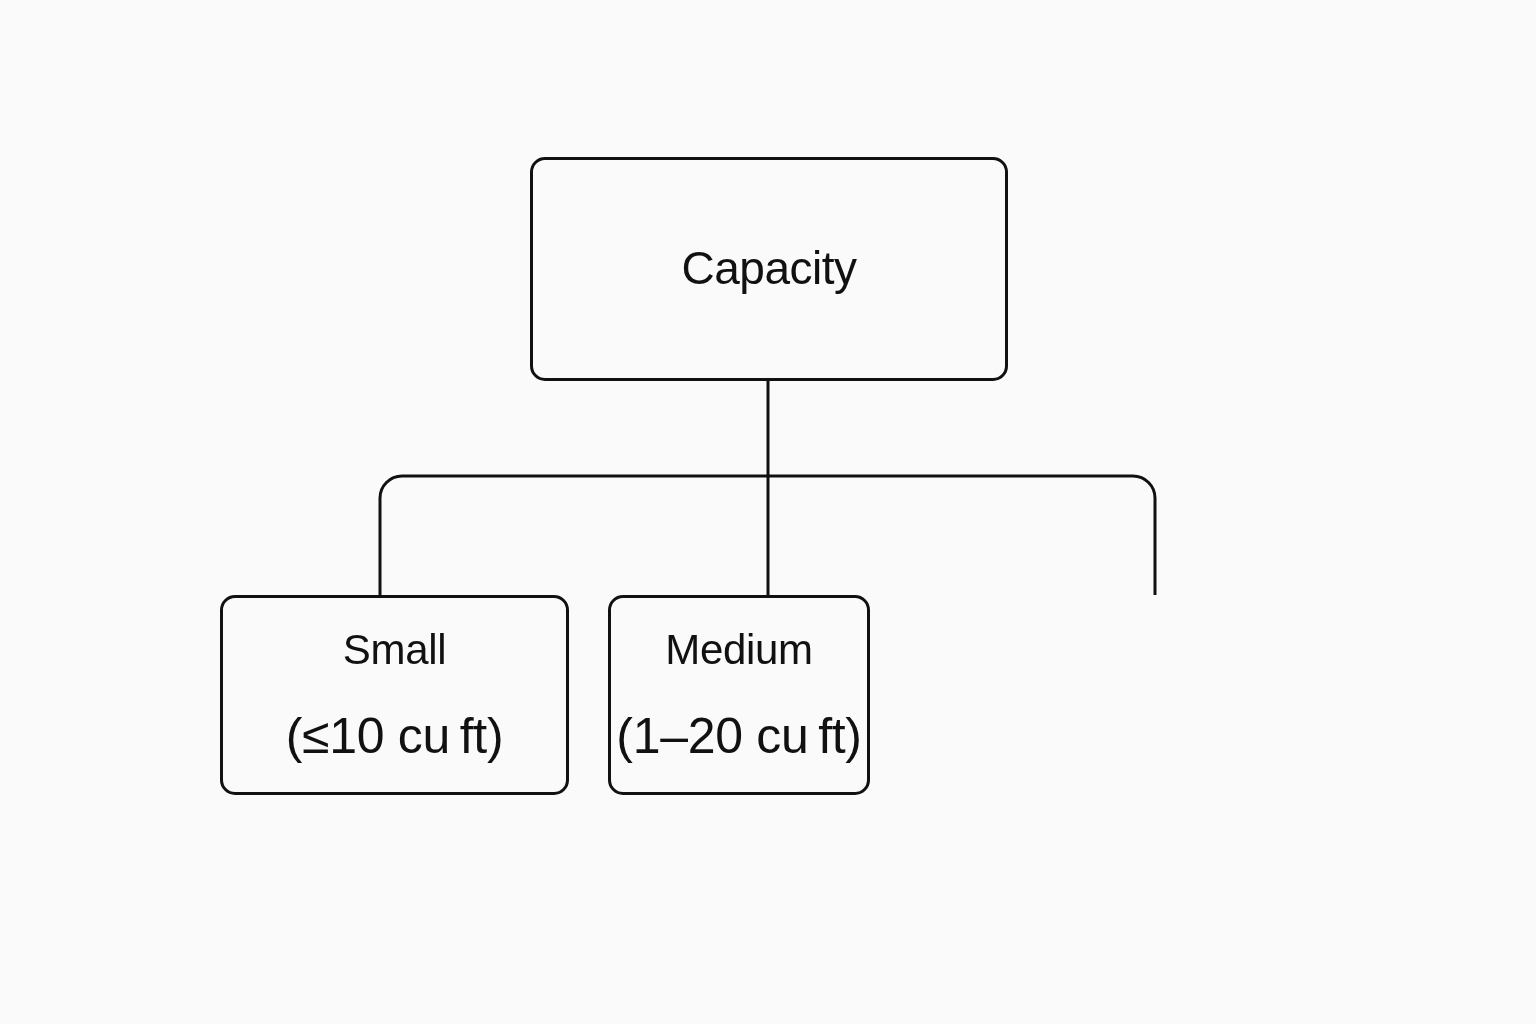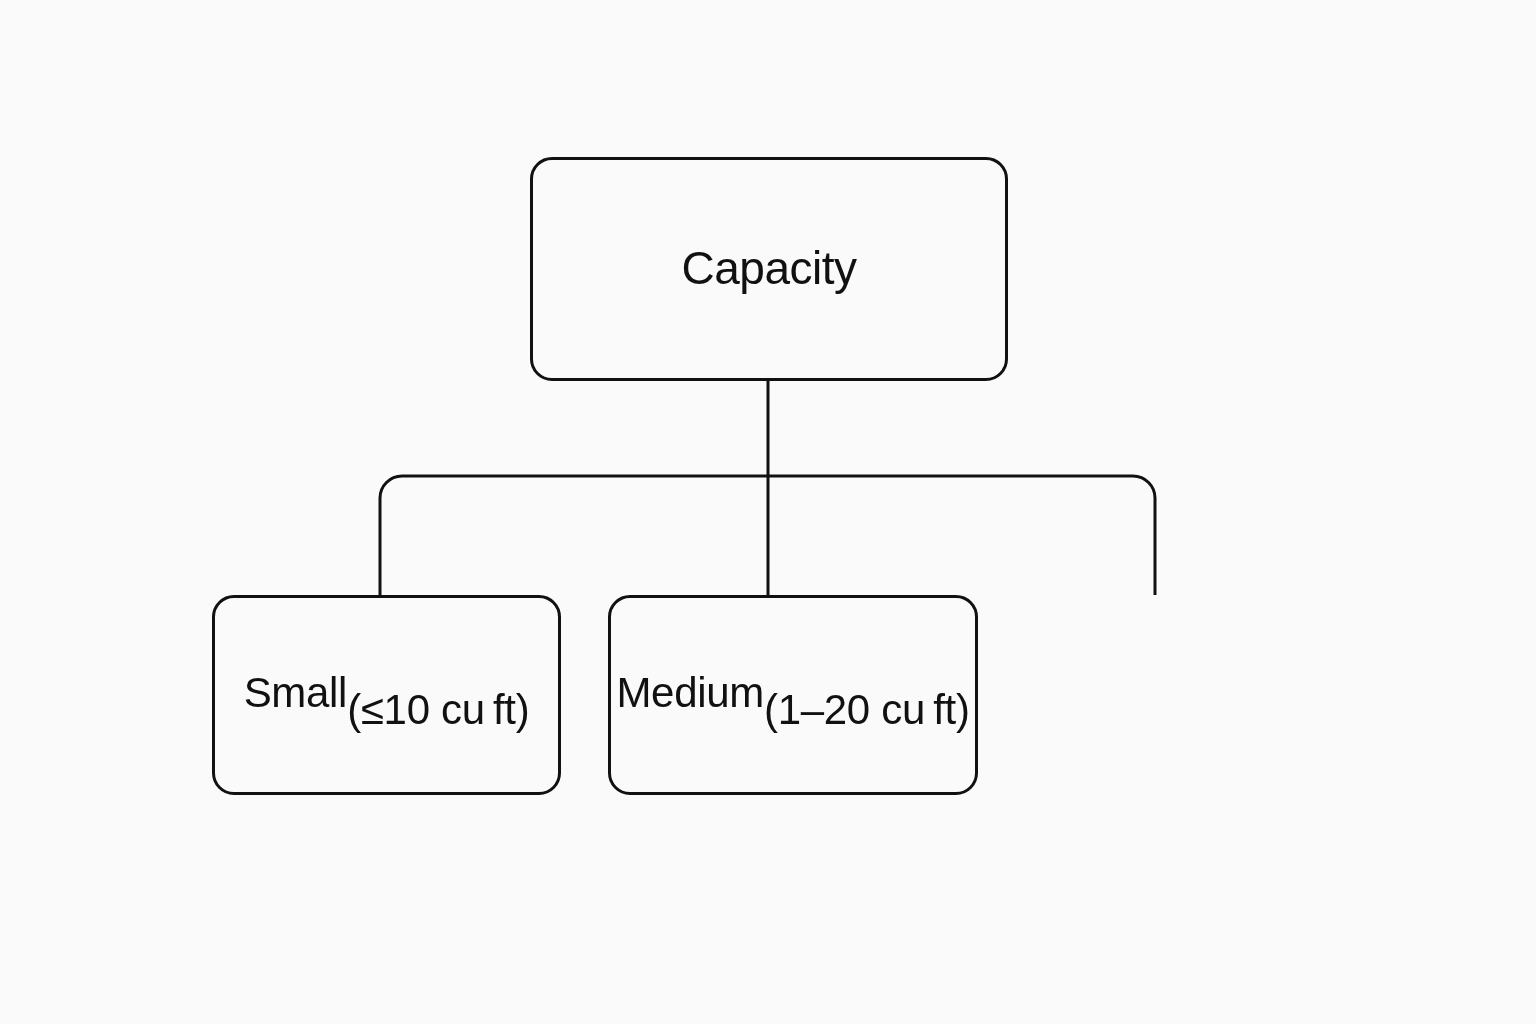--- a/index.html
+++ b/index.html
@@ -24,53 +24,53 @@
     top: 0;
     width: 1536px;
     height: 1024px;
     pointer-events: none;
   }
   .node {
     position: absolute;
     box-sizing: border-box;
     background: #fafafa;
     border: 3px solid #111111;
-    border-radius: 22px;
+    border-radius: 15px;
     display: flex;
-    flex-direction: row;
+    flex-direction: column;
     align-items: center;
     justify-content: center;
     color: #111111;
     text-align: center;
     line-height: 1.12;
   }
   #node-root {
     left: 530px;
     top: 157px;
     width: 478px;
     height: 224px;
   }
   #node-root .node-title {
     font-size: 46px;
     letter-spacing: -0.5px;
   }
   .child-node {
     top: 595px;
     height: 200px;
   }
-  #node-small  { left: 212px;  width: 349px; }
-  #node-medium { left: 608px;  width: 370px; }
+  #node-small  { left: 220px;  width: 349px; }
+  #node-medium { left: 608px;  width: 262px; }
   #node-large  { left: 997px;  width: 318px; }
   .child-node .node-title {
     font-size: 42px;
     letter-spacing: -0.3px;
     margin-bottom: 4px;
   }
   .child-node .node-subtitle {
-    font-size: 42px;
+    font-size: 50px;
     letter-spacing: -0.3px;
     margin-top: 30px;
   }
 </style>
 </head>
 <body>
 
 <div id="diagram-root">
 
   <svg id="connector-layer" viewBox="0 0 1536 1024" width="1536" height="1024" aria-hidden="true">

